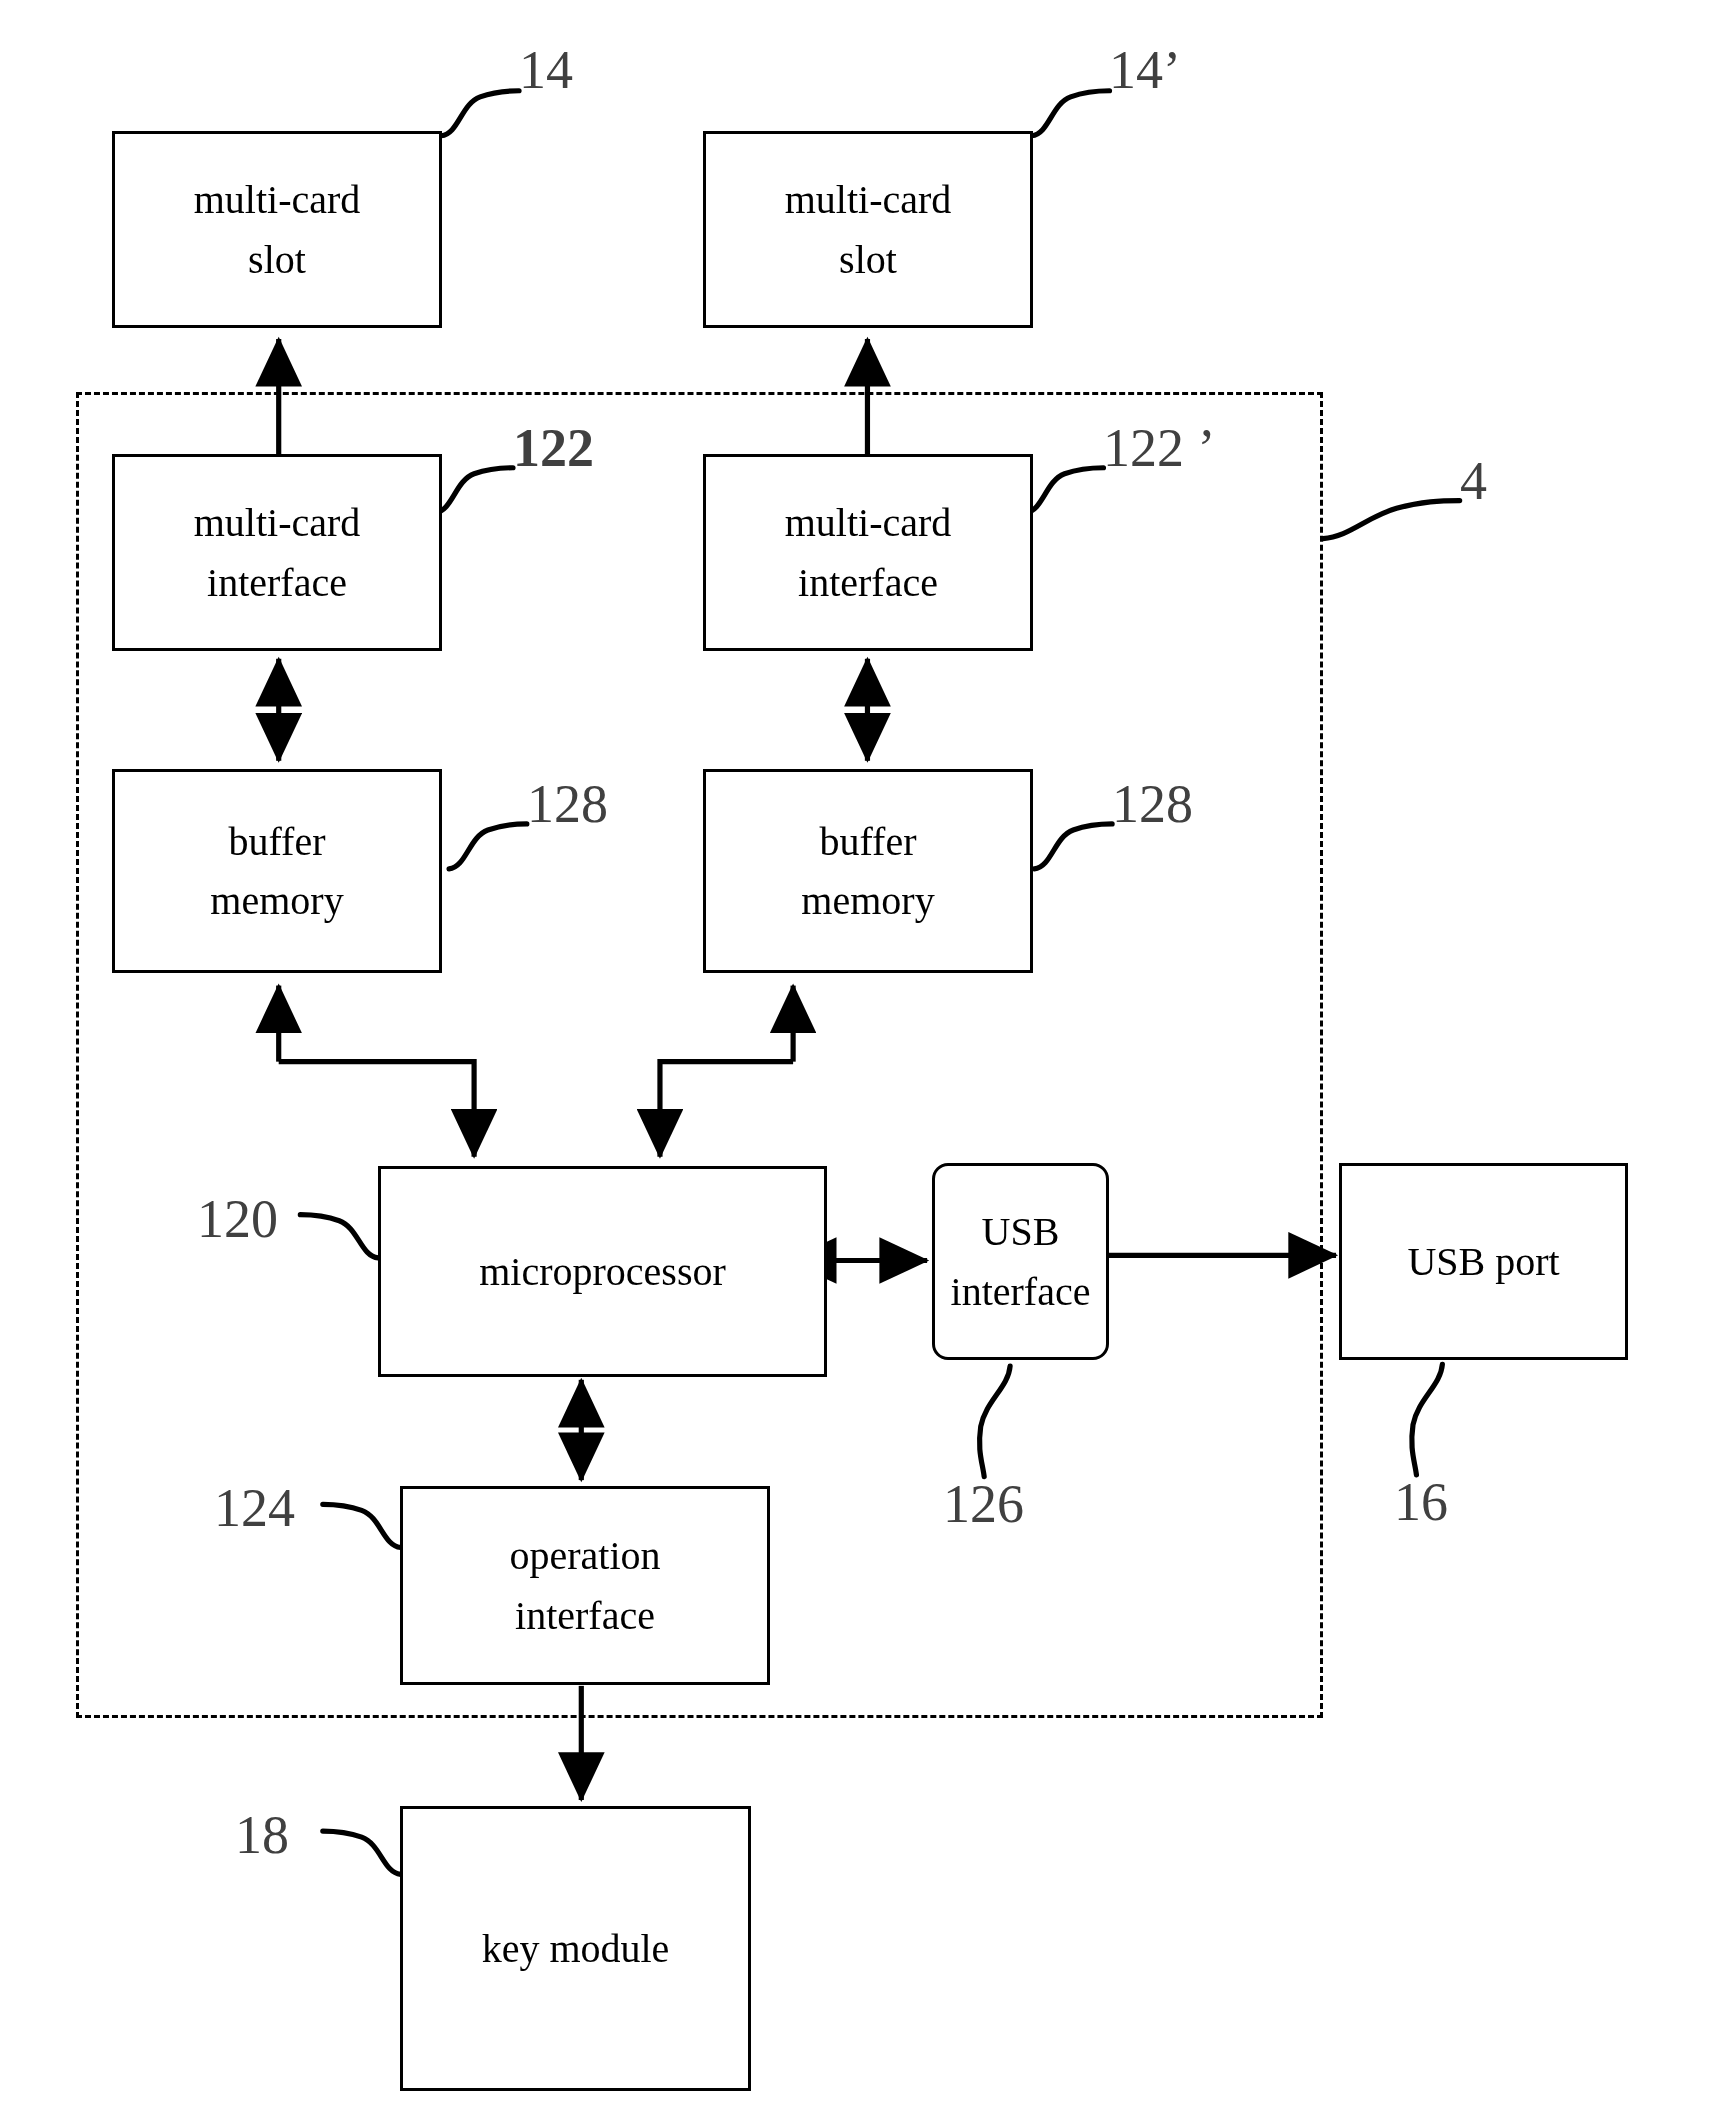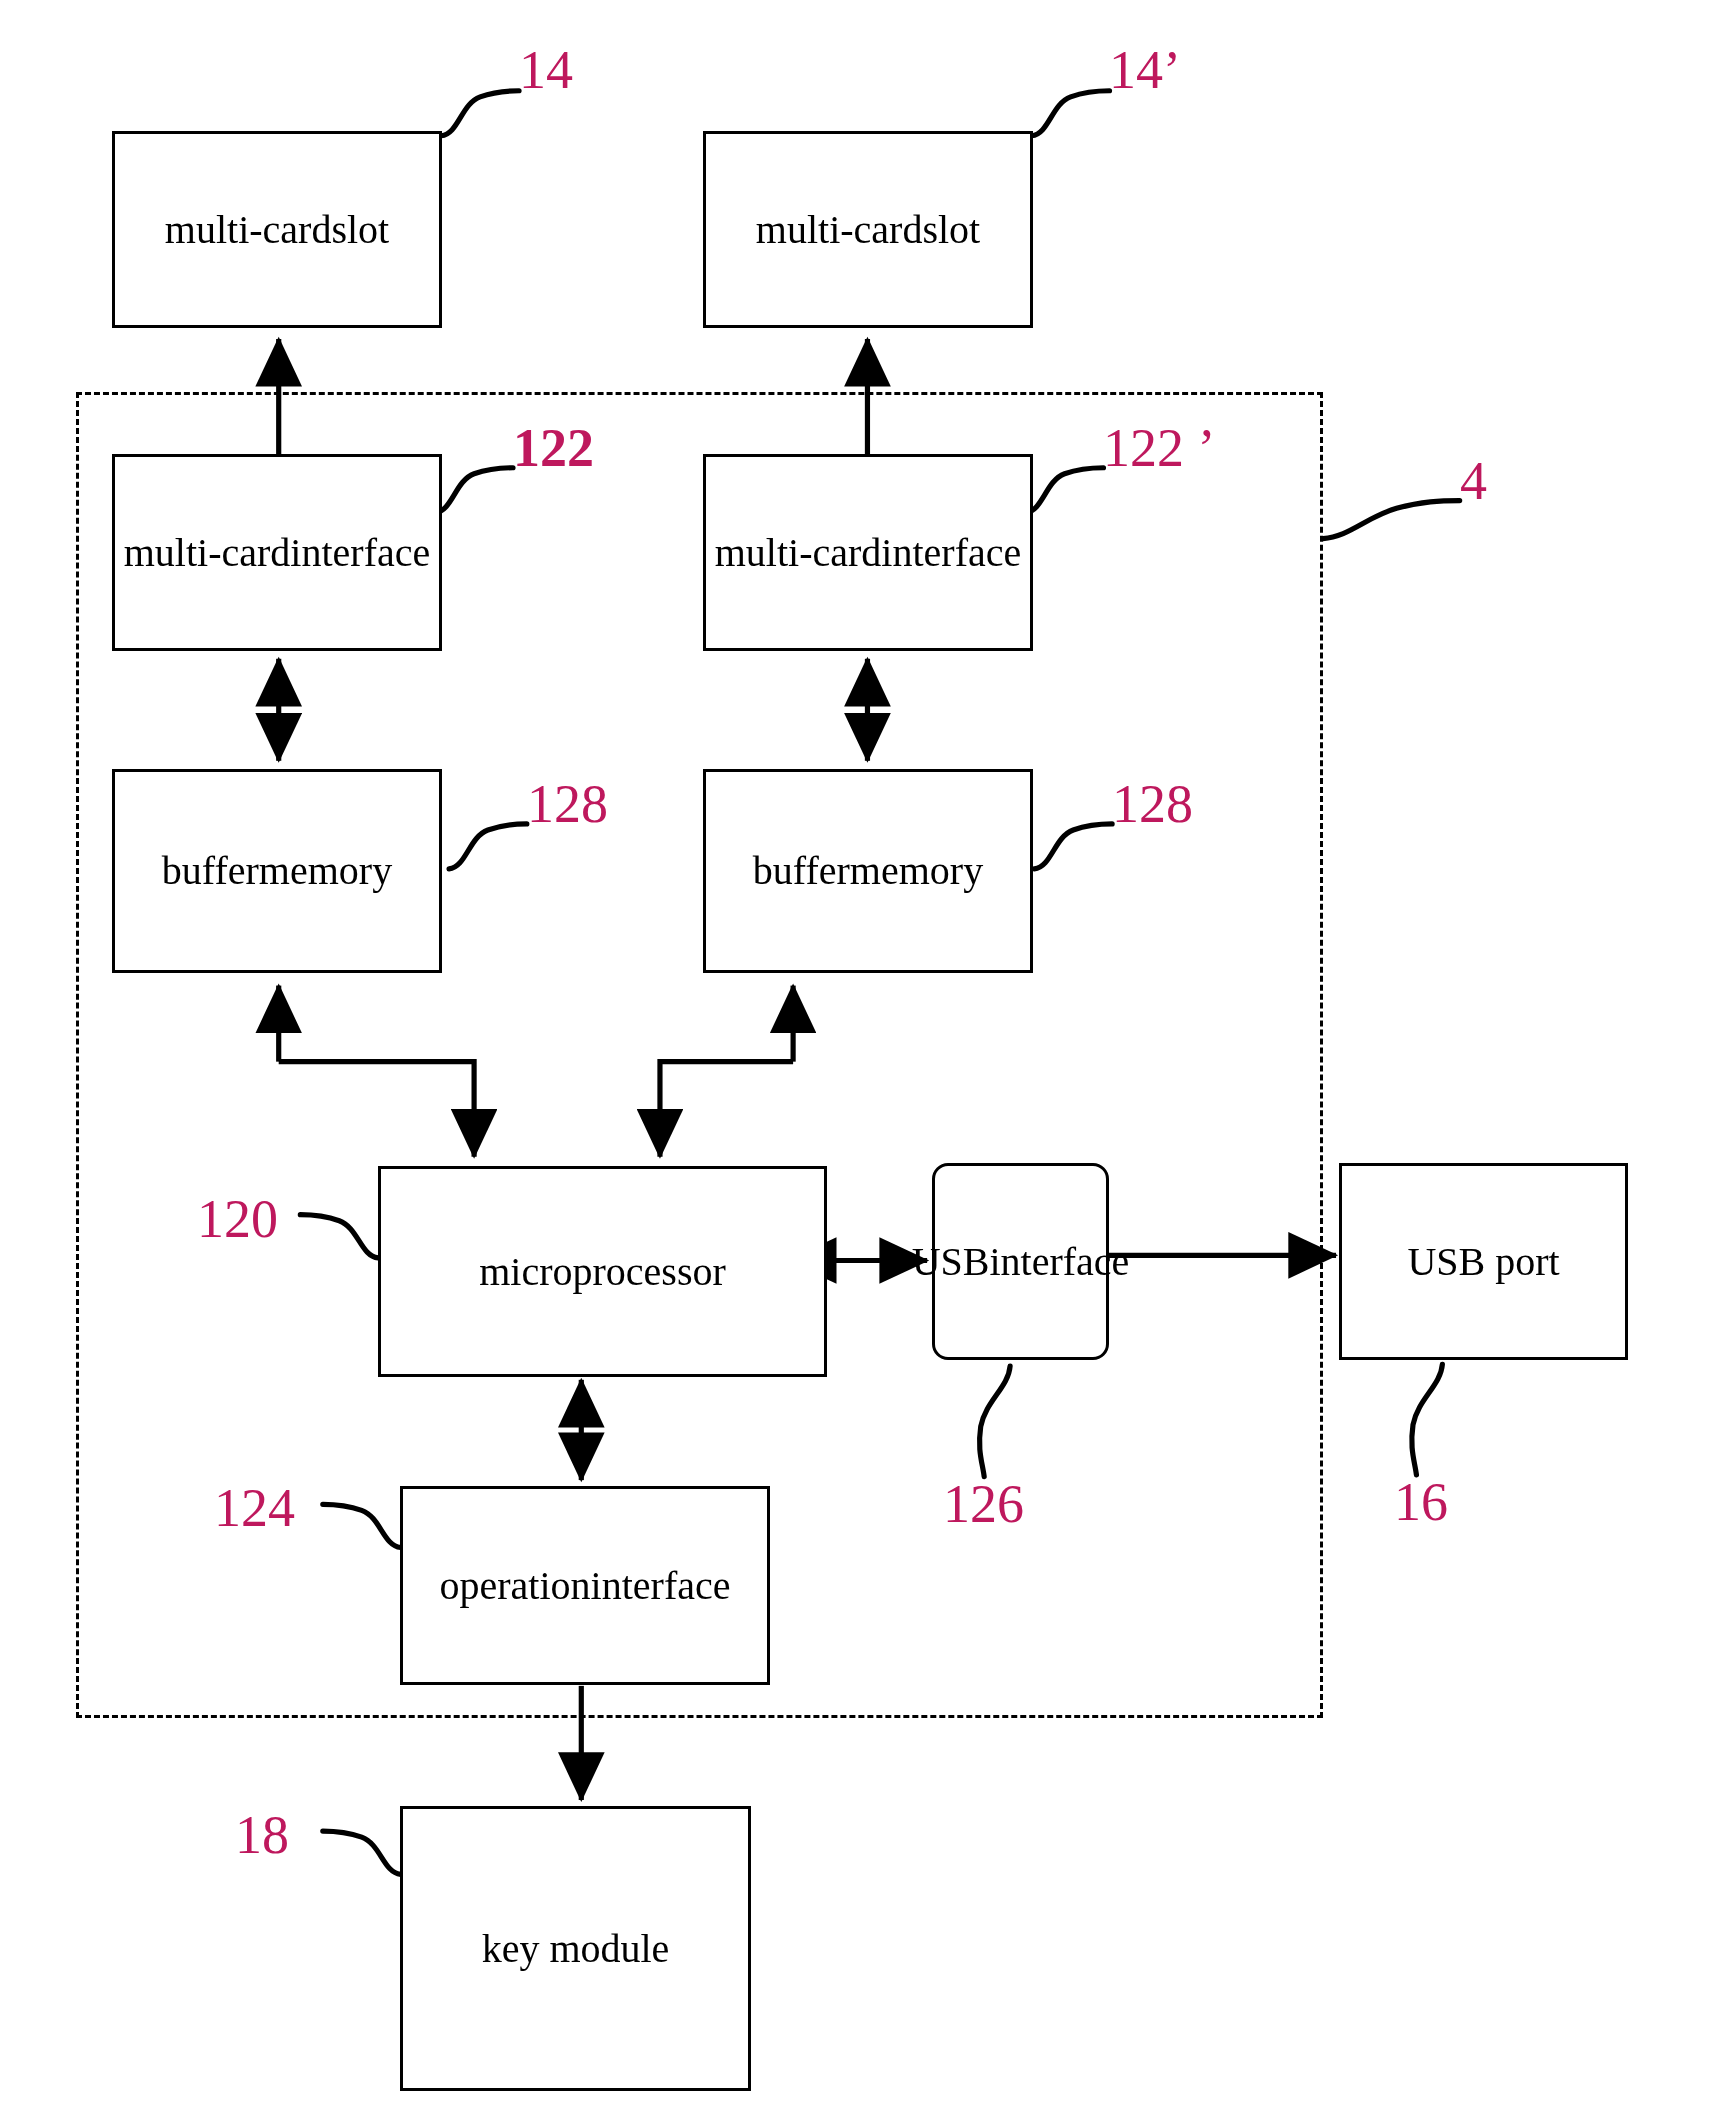--- a/index.html
+++ b/index.html
@@ -21,35 +21,35 @@
     top: 0;
     width: 1728px;
     height: 2119px;
   }
   .node-box {
     position: absolute;
     box-sizing: border-box;
     border: 3.5px solid #000000;
     background: #ffffff;
     display: flex;
-    flex-direction: row;
+    flex-direction: column;
     align-items: center;
     justify-content: center;
     text-align: center;
     color: #000000;
     font-size: 40px;
     line-height: 1.48;
     z-index: 5;
   }
   .node-box .line2 {
     display: block;
   }
   .ref-label {
     position: absolute;
-    color: #be185d;
+    color: #404040;
     font-size: 54px;
     line-height: 1;
     white-space: nowrap;
     z-index: 6;
   }
   .dashed-enclosure {
     position: absolute;
     box-sizing: border-box;
     border: 3.5px dashed #000000;
     background: transparent;

